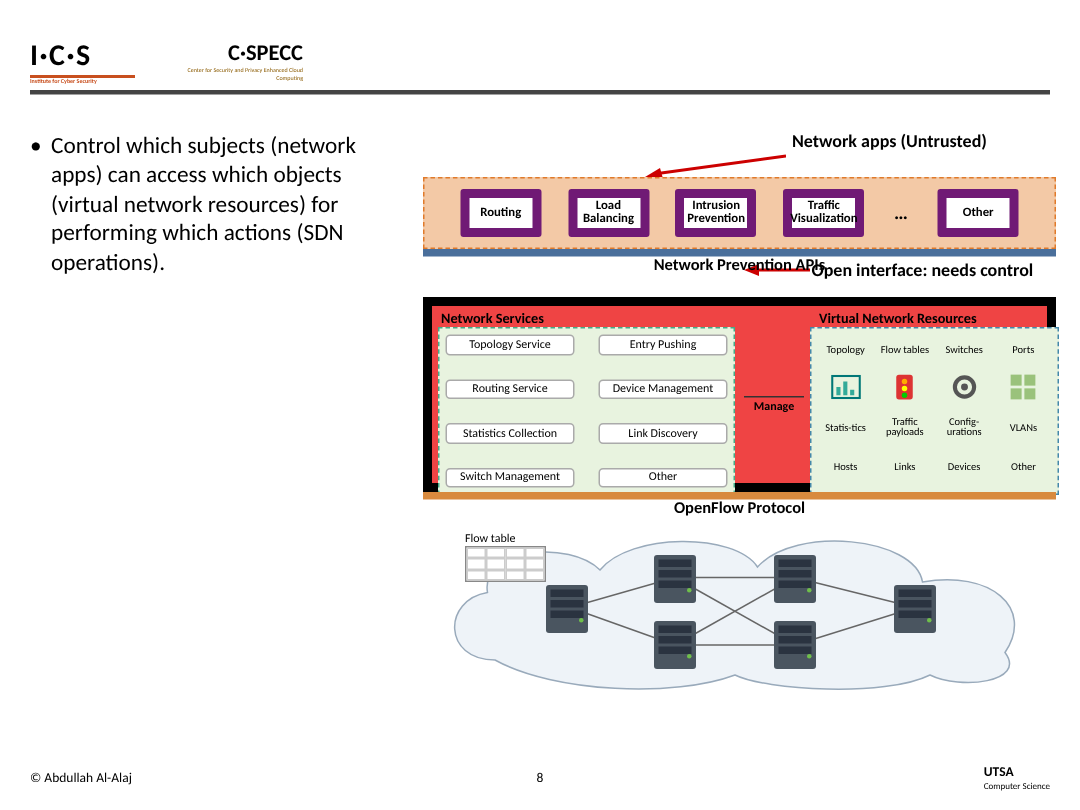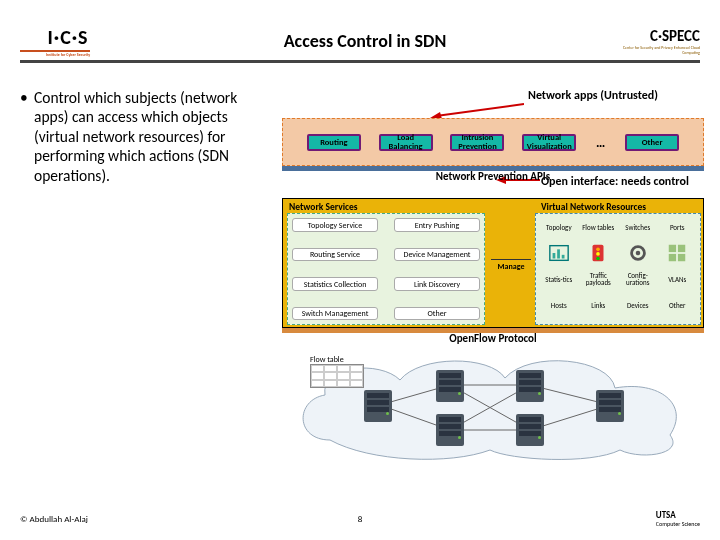--- a/index.html
+++ b/index.html
@@ -1,43 +1,43 @@
 <!DOCTYPE html>
 <html><head>
 <meta charset="utf-8">
 <style>
   * { box-sizing: border-box; margin: 0; padding: 0; }
   html, body { width: 720px; height: 540px; font-family: Calibri, Arial, sans-serif; background: #fff; color: #000; }
   .slide { position: relative; width: 720px; height: 540px; }
   .header { position: absolute; top: 24px; left: 20px; right: 20px; height: 34px; display: flex; align-items: center; }
-  .logo-left { width: 96px; font-weight: bold; text-align: center; }
+  .logo-left { width: 96px; font-weight: bold; }
   .logo-left .ics { font-size: 20px; letter-spacing: 1px; }
   .logo-left .bar { height: 2px; background: #c84f1e; width: 70px; margin-top: 1px; }
   .logo-left .sub { font-size: 4px; color: #c84f1e; }
   .title { flex: 1; text-align: center; font-size: 18px; font-weight: bold; }
   .logo-right { width: 86px; text-align: right; }
   .logo-right .cspecc { font-size: 15px; font-weight: bold; }
   .logo-right .sub { font-size: 4px; color: #8a5a00; }
   .hr { position: absolute; top: 60px; left: 20px; right: 20px; height: 3px; background: #444; }
 
   .bullet { position: absolute; top: 88px; left: 34px; width: 236px; font-size: 15.5px; line-height: 1.25; }
   .bullet::before { content: "•"; position: absolute; left: -14px; top: 0; }
 
   .annot { position: absolute; font-weight: bold; font-size: 12px; }
   .arrow { position: absolute; }
 
   .diagram { position: absolute; top: 118px; left: 282px; width: 422px; height: 350px; font-size: 9px; }
   .apps-row { position: absolute; top: 0; left: 0; right: 0; height: 48px; background: #f3c9a6; border: 1px dashed #e07a2a; display: flex; align-items: center; justify-content: space-evenly; padding: 4px 6px; }
-  .app { background: #14b8a6; border: 2px solid #701a75; border-radius: 2px; width: 54px; height: 17px; display: flex; align-items: center; justify-content: center; text-align: center; font-size: 8.5px; font-weight: bold; line-height: 1.05; }
+  .app { background: #ffffff; border: 6px solid #701a75; border-radius: 2px; width: 54px; height: 32px; display: flex; align-items: center; justify-content: center; text-align: center; font-size: 8.5px; font-weight: bold; line-height: 1.05; }
   .apps-row .dots { font-size: 13px; font-weight: bold; padding: 0 2px; }
 
   .np-label { position: absolute; top: 52px; left: 0; right: 0; text-align: center; font-weight: bold; font-size: 11px; }
   .np-bar { position: absolute; top: 48px; left: 0; right: 0; height: 5px; background: #4a6f9b; }
 
-  .mid { position: absolute; top: 80px; left: 0; right: 0; height: 130px; background: #eab308; border: 1px solid #000000; }
+  .mid { position: absolute; top: 80px; left: 0; right: 0; height: 130px; background: #ef4444; border: 6px solid #000000; }
   .mid-label { position: absolute; top: 2px; left: 6px; font-weight: bold; font-size: 9.5px; }
   .ns-box { position: absolute; top: 14px; left: 4px; width: 198px; height: 112px; border: 1px dashed #4a8; background: #e8f3df; display: grid; grid-template-columns: 1fr 1fr; grid-template-rows: repeat(4,1fr); gap: 16px; padding: 4px; }
   .ns-box .cell { background: #fff; border: 1px solid #aaa; border-radius: 3px; display: flex; align-items: center; justify-content: center; text-align: center; font-size: 8px; line-height: 1.05; }
   .manage { position: absolute; top: 60px; left: 208px; width: 40px; text-align: center; font-size: 8px; font-weight: bold; }
   .manage::before { content: ""; display: block; height: 1px; background: #333; margin-bottom: 1px; }
   .vnr-box { position: absolute; top: 14px; left: 252px; width: 166px; height: 112px; border: 1px dashed #48a; background: #e8f3df; display: grid; grid-template-columns: repeat(4,1fr); grid-template-rows: 20px 1fr 20px 1fr; gap: 0; padding: 3px; }
   .vnr-box .hdr, .vnr-box .lbl { font-size: 7px; display: flex; align-items: center; justify-content: center; text-align: center; line-height: 1.0; }
   .vnr-box .ico { display: flex; align-items: center; justify-content: center; }
   .vnr-label { position: absolute; top: 2px; left: 258px; font-weight: bold; font-size: 9.5px; }
   svg.mini { width: 22px; height: 22px; }
@@ -62,21 +62,20 @@
 <body>
 
 <div class="slide">
 
   <div class="header">
     <div class="logo-left">
       <div class="ics">I·C·S</div>
       <div class="bar"></div>
       <div class="sub">Institute for Cyber Security</div>
     </div>
-    <div class="title">Access Control in SDN</div>
     <div class="logo-right">
       <div class="cspecc">C·SPECC</div>
       <div class="sub">Center for Security and Privacy Enhanced Cloud Computing</div>
     </div>
   </div>
   <div class="hr"></div>
 
   <div class="bullet">Control which subjects (network apps) can access which objects (virtual network resources) for performing which actions (SDN operations).</div>
 
   <div class="annot" style="top:88px; left:528px;">Network apps (Untrusted)</div>
@@ -89,21 +88,21 @@
   <svg class="arrow" style="top:174px; left:496px; width:44px; height:12px;">
       <line x1="44" y1="6" x2="8" y2="6" stroke="#c00" stroke-width="2"></line>
       <polygon points="0,6 10,2 10,10" fill="#c00"></polygon>
     </svg>
 
   <div class="diagram">
     <div class="apps-row">
       <div class="app">Routing</div>
       <div class="app">Load Balancing</div>
       <div class="app">Intrusion Prevention</div>
-      <div class="app">Virtual Visualization</div>
+      <div class="app">Traffic Visualization</div>
       <span class="dots">…</span>
       <div class="app">Other</div>
     </div>
     <div class="np-bar"></div>
     <div class="np-label">Network Prevention APIs</div>
 
     <div class="mid">
       <div class="mid-label">Network Services</div>
       <div class="vnr-label">Virtual Network Resources</div>
       <div class="ns-box">

